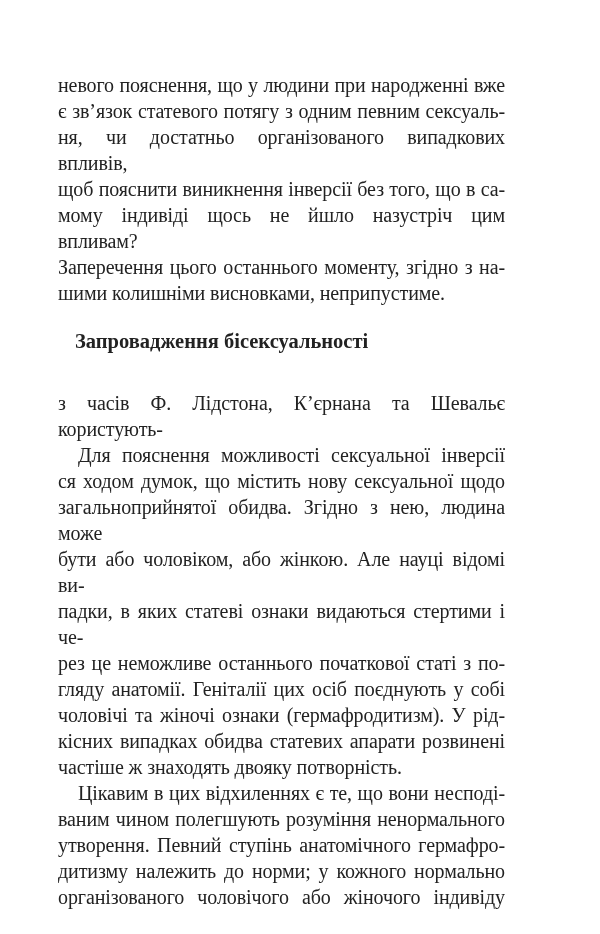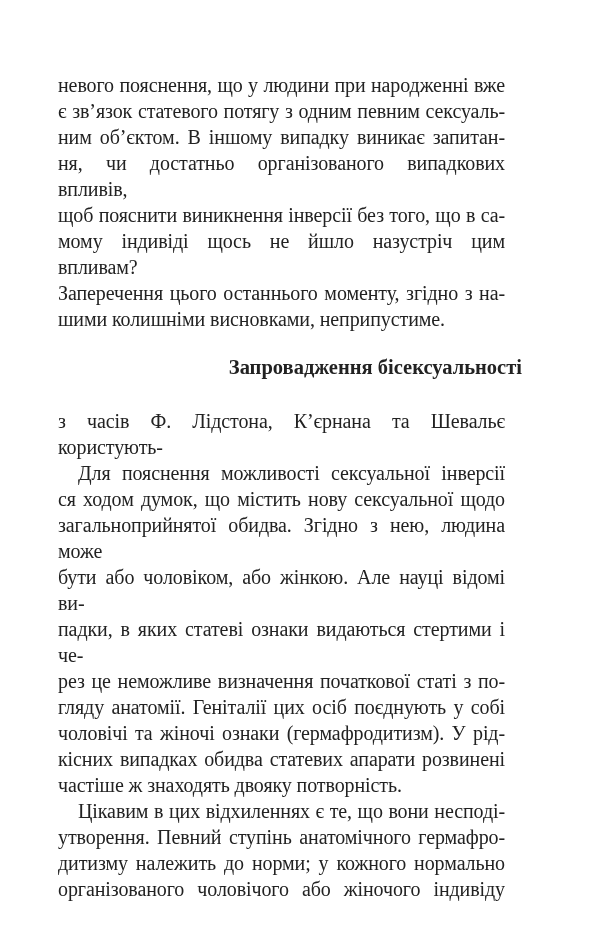--- a/index.html
+++ b/index.html
@@ -36,57 +36,57 @@
   .line.last {
     text-align-last: left;
   }
   .line.indent {
     text-indent: 20px;
   }
   .heading {
     font-size: 20.5px;
     font-weight: 700;
     line-height: 26px;
-    text-align: right;
-    margin: 22px 0 28px 0;
+    text-align: left;
+    margin: 22px 0 36px 0;
     transform: translateX(17px);
   }
 </style>
 </head>
 <body>
 
 <div class="page" style="color: rgb(34, 34, 34); background: rgb(255, 255, 255);">
   <main class="text-block">
     <section id="blocks">
         <div class="para">
           <div class="line">невого пояснення, що у людини при народженні вже</div>
           <div class="line">є зв’язок статевого потягу з одним певним сексуаль-</div>
-          <div class="line">ним об’єктом. В іншому випадку виникає запитан-</div>
           <div class="line">ня, чи достатньо організованого випадкових впливів,</div>
           <div class="line">щоб пояснити виникнення інверсії без того, що в са-</div>
           <div class="line">мому індивіді щось не йшло назустріч цим впливам?</div>
           <div class="line">Заперечення цього останнього моменту, згідно з на-</div>
           <div class="line last">шими колишніми висновками, неприпустиме.</div>
         </div>
         <h2 class="heading">Запровадження бісексуальності</h2>
         <div class="para">
           <div class="line">з часів Ф. Лідстона, К’єрнана та Шевальє користують-</div>
           <div class="line indent">Для пояснення можливості сексуальної інверсії</div>
           <div class="line">ся ходом думок, що містить нову сексуальної щодо</div>
           <div class="line">загальноприйнятої обидва. Згідно з нею, людина може</div>
           <div class="line">бути або чоловіком, або жінкою. Але науці відомі ви-</div>
           <div class="line">падки, в яких статеві ознаки видаються стертими і че-</div>
-          <div class="line">рез це неможливе визначення початкової статі з по-</div>
+          <div class="line">рез це неможливе останнього початкової статі з по-</div>
           <div class="line">гляду анатомії. Геніталії цих осіб поєднують у собі</div>
           <div class="line">чоловічі та жіночі ознаки (гермафродитизм). У рід-</div>
           <div class="line">кісних випадках обидва статевих апарати розвинені</div>
           <div class="line last">частіше ж знаходять двояку потворність.</div>
         </div>
         <div class="para">
           <div class="line indent">Цікавим в цих відхиленнях є те, що вони несподі-</div>
+          <div class="line">ваним чином полегшують розуміння ненормального</div>
           <div class="line">утворення. Певний ступінь анатомічного гермафро-</div>
           <div class="line">дитизму належить до норми; у кожного нормально</div>
           <div class="line">організованого чоловічого або жіночого індивіду</div>
         </div>
       </section>
 
   </main>
 </div>
 
 </body></html>

